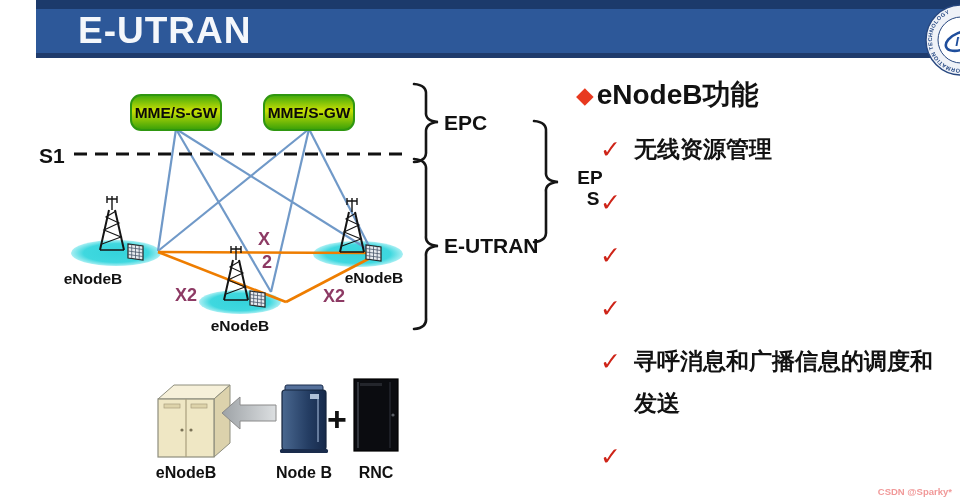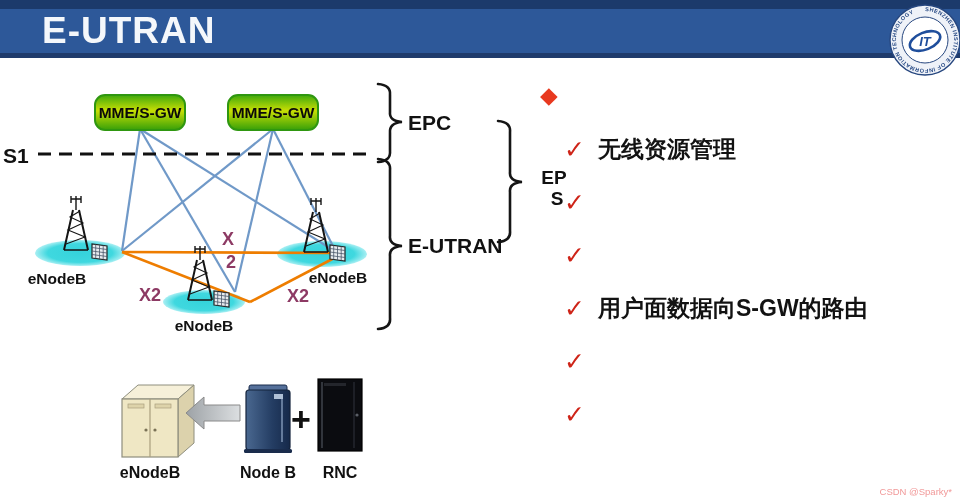--- a/index.html
+++ b/index.html
@@ -1,18 +1,18 @@
 <!DOCTYPE html>
 <html><head>
 <meta charset="utf-8">
 <style>
   html,body{margin:0;padding:0;}
   body{width:960px;height:500px;position:relative;overflow:hidden;background:#ffffff;
        font-family:"Liberation Sans","DejaVu Sans",sans-serif;}
-  .stage{position:absolute;inset:0;}
+  .stage{position:absolute;inset:0;margin-left:36px;}
 
   
   .header{position:absolute;left:0;top:0;width:960px;height:58px;background:#2D5899;}
   .header-top-strip{position:absolute;left:0;top:0;width:100%;height:9px;background:#1C3A6B;}
   .header-bottom-strip{position:absolute;left:0;bottom:0;width:100%;height:5px;background:#1F3B6C;}
   .header-title{position:absolute;left:42px;top:10px;font-size:37px;font-weight:600;
        color:#F4F7FB;letter-spacing:1px;}
 
   .logo-svg{position:absolute;left:878px;top:0px;width:94px;height:84px;}
 
@@ -22,21 +22,21 @@
   .content{position:absolute;left:540px;top:76px;width:414px;color:#121212;}
   .heading{font-size:28px;font-weight:bold;line-height:38px;margin-bottom:14px;
        display:flex;align-items:center;}
   .diamond{color:#E8391F;font-size:23px;margin-right:3px;}
   .check-list{padding-left:24px;}
   .check-item{display:flex;margin-top:11px;font-size:23px;font-weight:bold;line-height:42px;}
   .check-item:first-child{margin-top:0;}
   .check{width:34px;flex-shrink:0;color:#CE2418;font-size:25px;}
   .item-text{max-width:312px;}
 
-  .watermark{position:absolute;right:8px;bottom:3px;font-size:9.5px;color:#F19999;}
+  .watermark{position:absolute;right:8px;bottom:3px;font-size:9.5px;color:#F19999;font-weight:bold;}
 </style>
 </head>
 <body>
 
 <div class="stage">
 
   <div class="header">
     <div class="header-top-strip"></div>
     <div class="header-bottom-strip"></div>
     <div class="header-title">E-UTRAN</div>
@@ -179,38 +179,39 @@
       <circle cx="357" cy="415" r="1.6" fill="#5A5E66"></circle>
     </g>
     <text x="150" y="478" text-anchor="middle" font-size="16" font-weight="bold" fill="#111">eNodeB</text>
     <text x="268" y="478" text-anchor="middle" font-size="16" font-weight="bold" fill="#111">Node B</text>
     <text x="340" y="478" text-anchor="middle" font-size="16" font-weight="bold" fill="#111">RNC</text>
   </svg>
 
   <div class="content">
     <div class="heading">
       <span class="diamond">◆</span>
+      <span>eNodeB功能</span>
     </div>
     <div class="check-list">
       <div class="check-item">
         <span class="check">✓</span>
         <span class="item-text">无线资源管理</span>
       </div>
       <div class="check-item">
         <span class="check">✓</span>
       </div>
       <div class="check-item">
         <span class="check">✓</span>
       </div>
       <div class="check-item">
         <span class="check">✓</span>
-        <span class="item-text">用户面数据向S-GW的路由</span>
-      </div>
-      <div class="check-item">
-        <span class="check">✓</span>
+      </div>
+      <div class="check-item">
+        <span class="check">✓</span>
+        <span class="item-text">寻呼消息和广播信息的调度和发送</span>
       </div>
       <div class="check-item">
         <span class="check">✓</span>
       </div>
     </div>
   </div>
 
   <div class="watermark">CSDN @Sparky*</div>
 </div>
 

